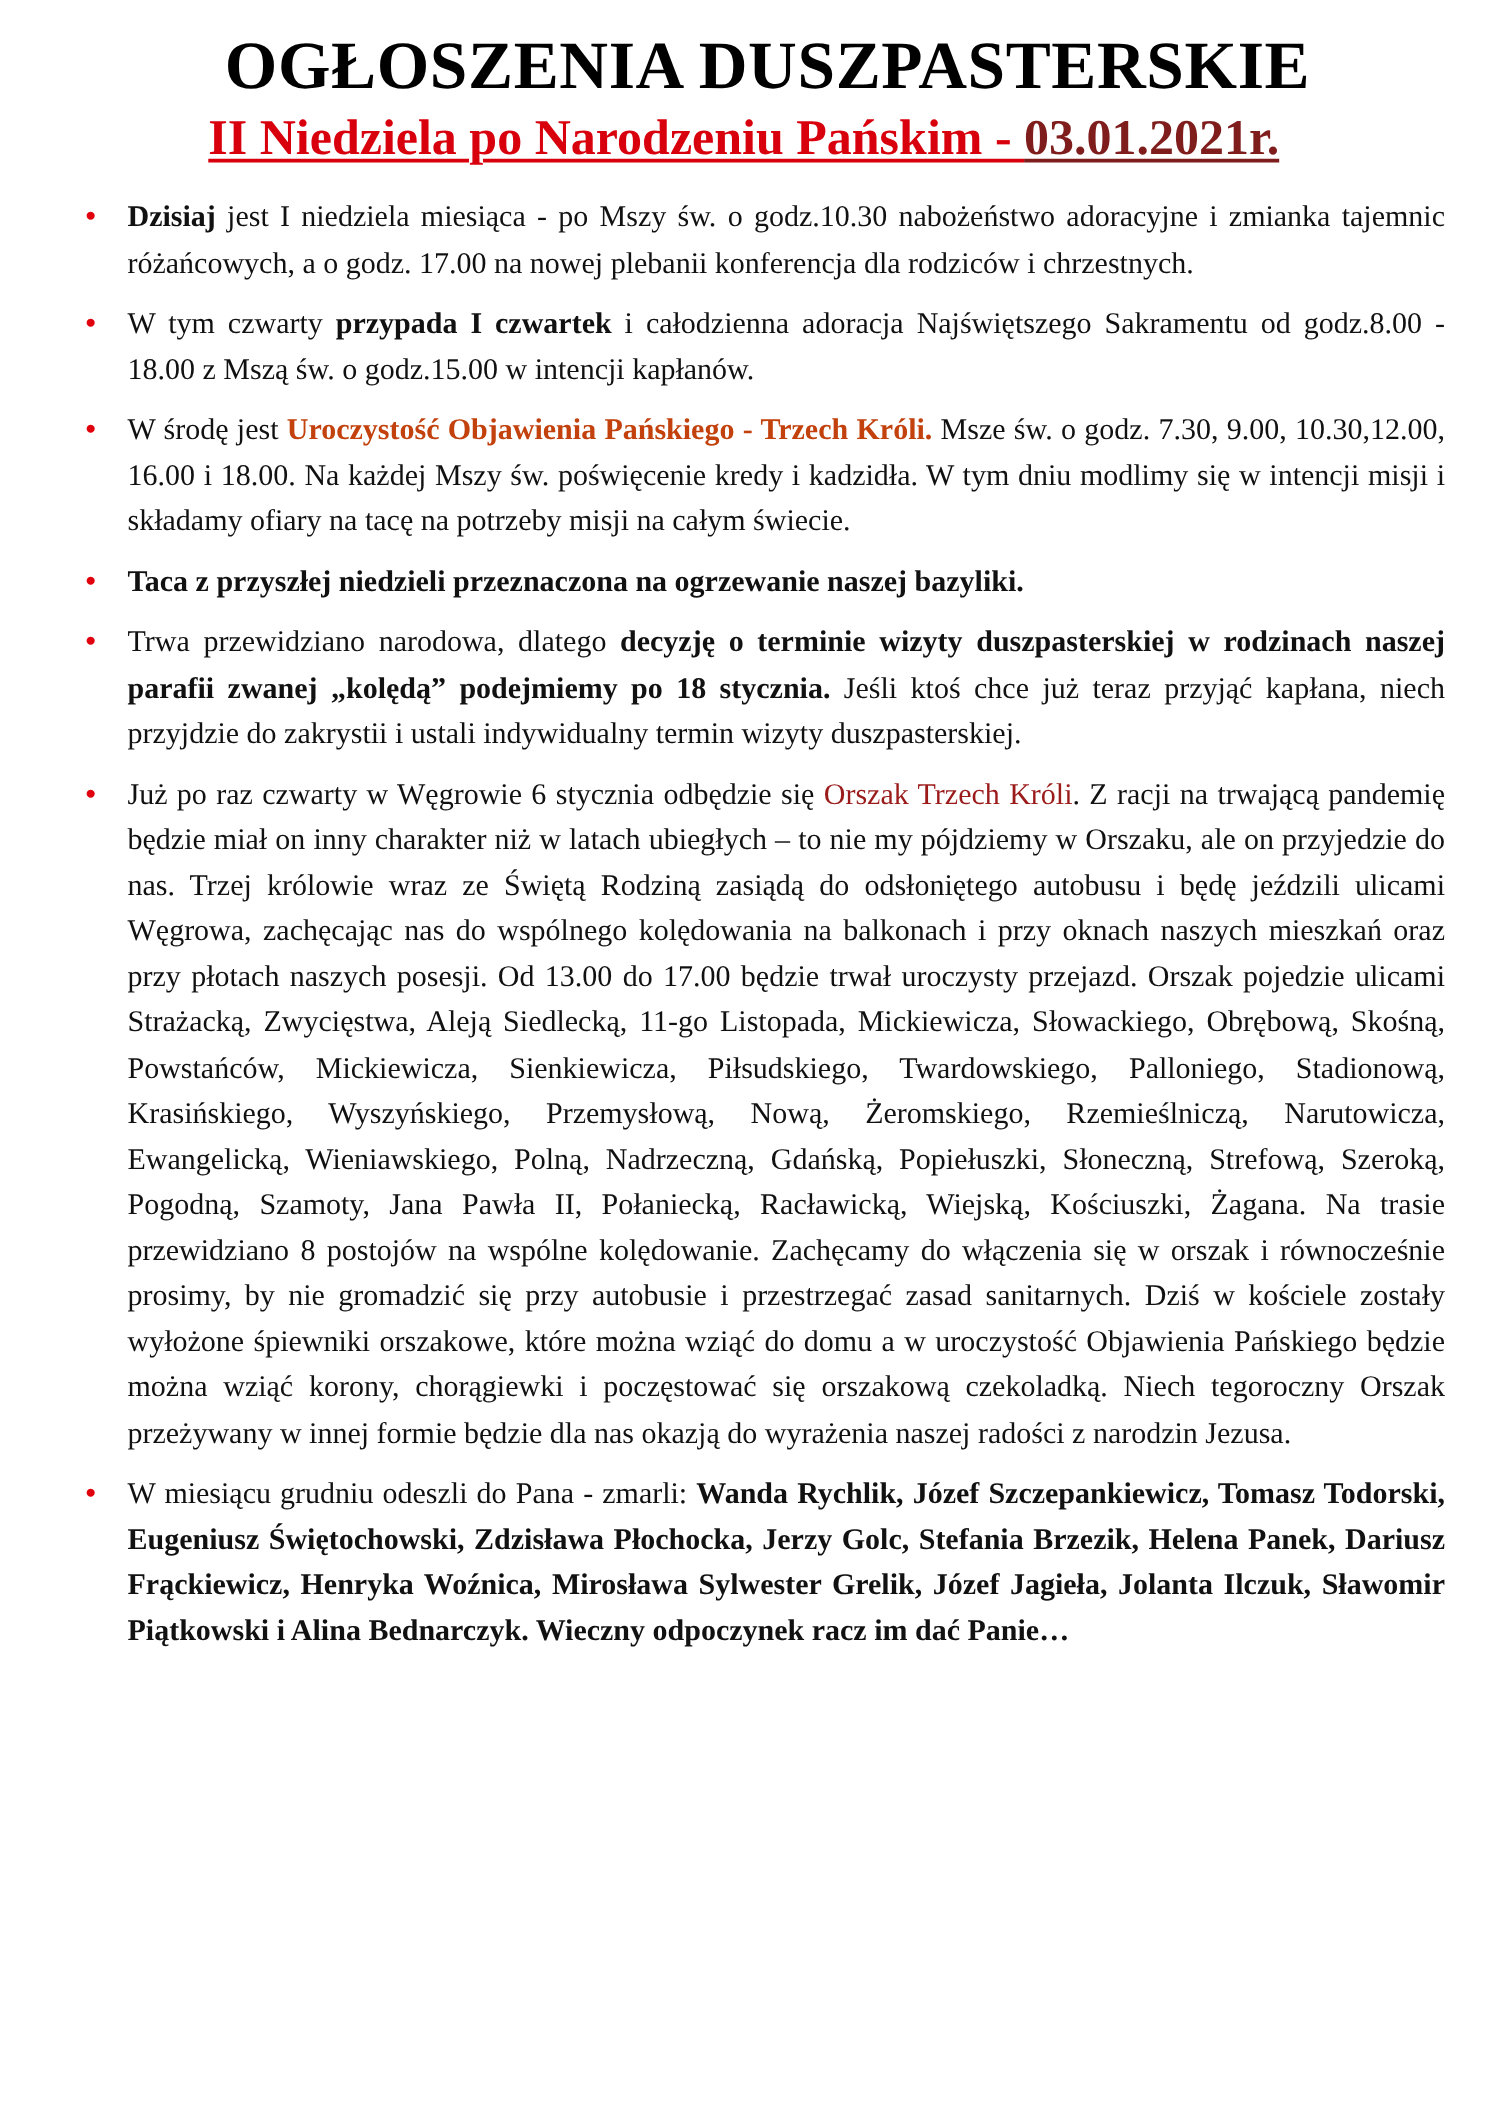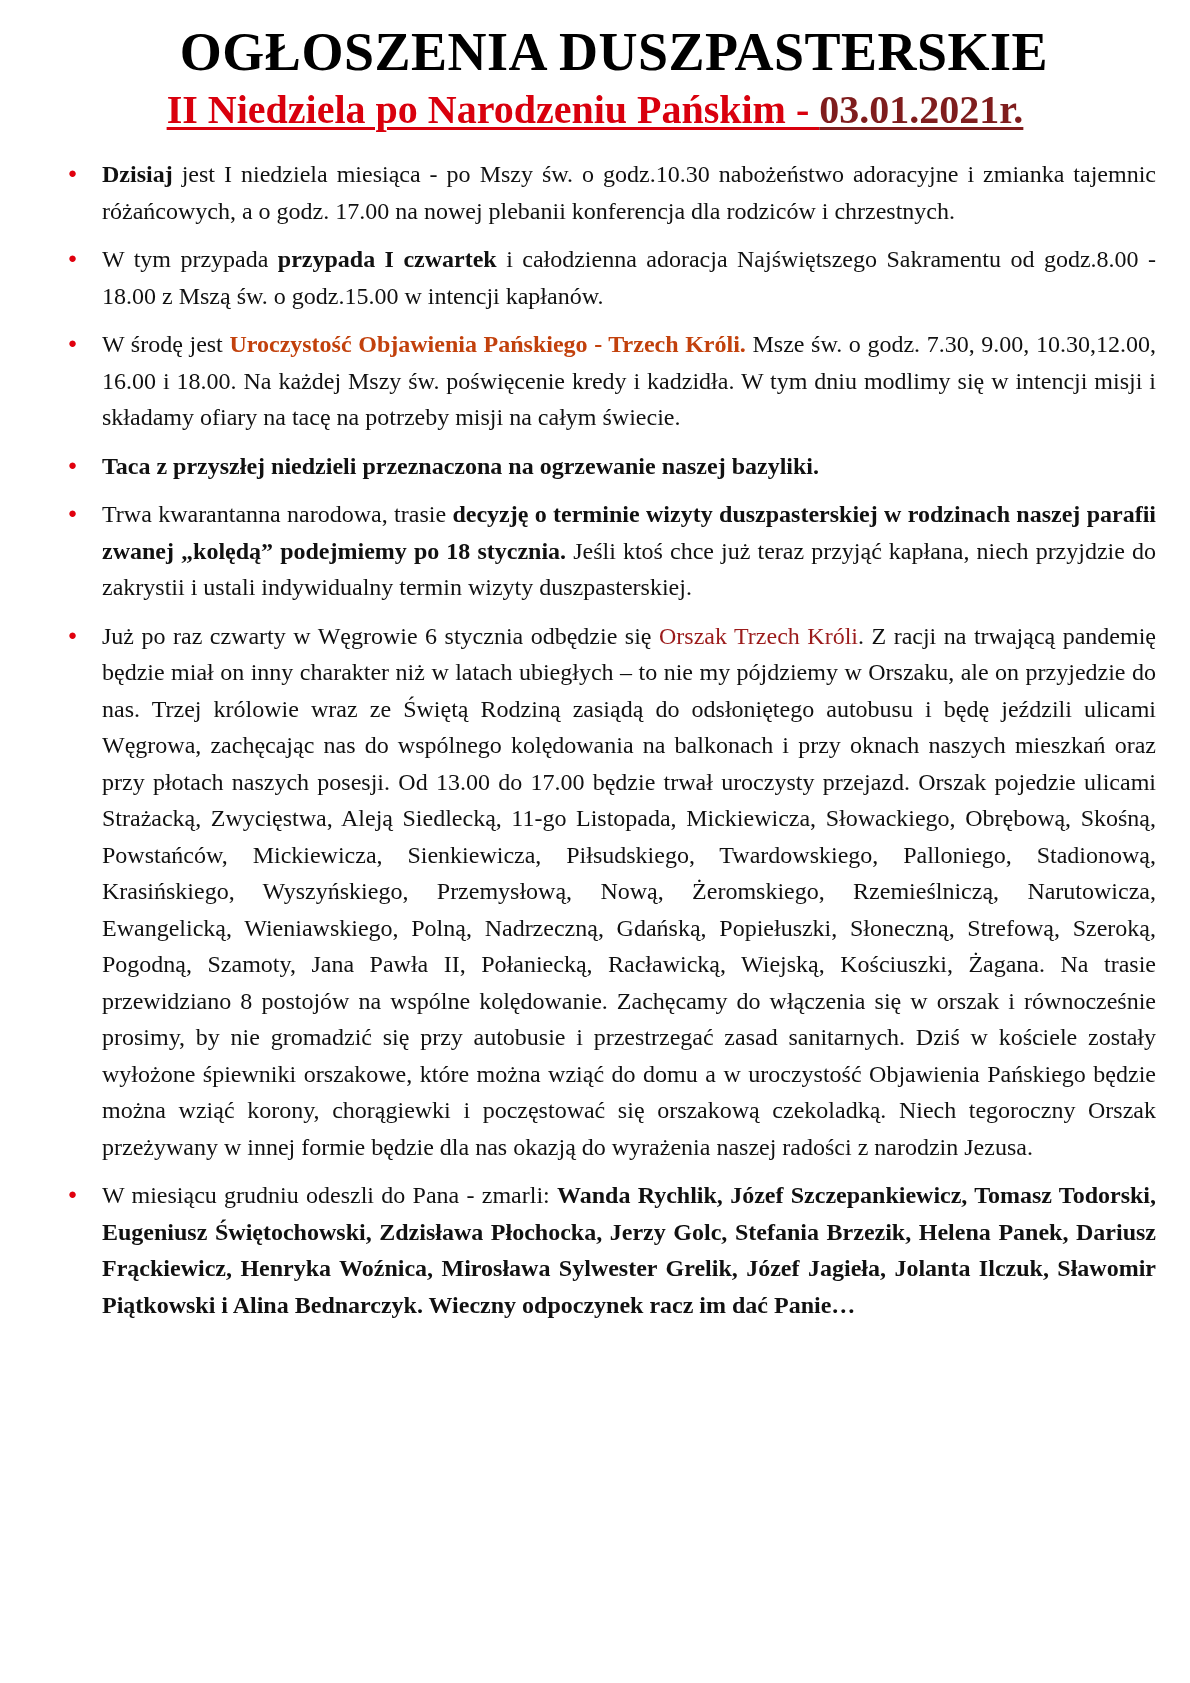--- a/index.html
+++ b/index.html
@@ -50,33 +50,33 @@
     <span class="sub-red"> II Niedziela po Narodzeniu Pańskim - </span><span class="sub-green">03.01.2021r.</span>
   </div>
 
   <ul class="list">
     <li style="margin-bottom:1px;">
       <span class="bullet"></span>
       <b>Dzisiaj</b><span> jest I niedziela miesiąca - po Mszy św. o godz.10.30 nabożeństwo adoracyjne i zmianka tajemnic różańcowych, a o godz. 17.00 na nowej plebanii konferencja dla rodziców i chrzestnych.</span>
     </li>
     <li>
       <span class="bullet"></span>
-      <span>W tym przypada </span><b>przypada I czwartek</b><span> i całodzienna adoracja Najświętszego Sakramentu od godz.8.00 - 18.00 z Mszą św. o godz.15.00 w intencji kapłanów.</span>
+      <span>W tym czwarty </span><b>przypada I czwartek</b><span> i całodzienna adoracja Najświętszego Sakramentu od godz.8.00 - 18.00 z Mszą św. o godz.15.00 w intencji kapłanów.</span>
     </li>
     <li>
       <span class="bullet"></span>
       <span>W środę jest </span><span class="red-bold">Uroczystość Objawienia Pańskiego - Trzech Króli.</span><span> Msze św. o godz. 7.30, 9.00, 10.30,12.00, 16.00 i 18.00. Na każdej Mszy św. poświęcenie kredy i kadzidła. W tym dniu modlimy się w intencji misji i składamy ofiary na tacę na potrzeby misji na całym świecie.</span>
     </li>
     <li>
       <span class="bullet"></span>
       <b>Taca z przyszłej niedzieli przeznaczona na ogrzewanie naszej bazyliki.</b>
     </li>
     <li>
       <span class="bullet"></span>
-      <span>Trwa kwarantanna narodowa, trasie </span><b>decyzję o terminie wizyty duszpasterskiej w rodzinach naszej parafii zwanej „kolędą” podejmiemy po 18 stycznia.</b><span> Jeśli ktoś chce już teraz przyjąć kapłana, niech przyjdzie do zakrystii i ustali indywidualny termin wizyty duszpasterskiej.</span>
+      <span>Trwa przewidziano narodowa, dlatego </span><b>decyzję o terminie wizyty duszpasterskiej w rodzinach naszej parafii zwanej „kolędą” podejmiemy po 18 stycznia.</b><span> Jeśli ktoś chce już teraz przyjąć kapłana, niech przyjdzie do zakrystii i ustali indywidualny termin wizyty duszpasterskiej.</span>
     </li>
     <li>
       <span class="bullet"></span>
       <span>Już po raz czwarty w Węgrowie 6 stycznia odbędzie się </span><span class="brown-bold">Orszak Trzech Króli</span><span>. Z racji na trwającą pandemię będzie miał on inny charakter niż w latach ubiegłych – to nie my pójdziemy w Orszaku, ale on przyjedzie do nas. Trzej królowie wraz ze Świętą Rodziną zasiądą do odsłoniętego autobusu i będę jeździli ulicami Węgrowa, zachęcając nas do wspólnego kolędowania na balkonach i przy oknach naszych mieszkań oraz przy płotach naszych posesji. Od 13.00 do 17.00 będzie trwał uroczysty przejazd. Orszak pojedzie ulicami Strażacką, Zwycięstwa, Aleją Siedlecką, 11-go Listopada, Mickiewicza, Słowackiego, Obrębową, Skośną, Powstańców, Mickiewicza, Sienkiewicza, Piłsudskiego, Twardowskiego, Palloniego, Stadionową, Krasińskiego, Wyszyńskiego, Przemysłową, Nową, Żeromskiego, Rzemieślniczą, Narutowicza, Ewangelicką, Wieniawskiego, Polną, Nadrzeczną, Gdańską, Popiełuszki, Słoneczną, Strefową, Szeroką, Pogodną, Szamoty, Jana Pawła II, Połaniecką, Racławicką, Wiejską, Kościuszki, Żagana. Na trasie przewidziano 8 postojów na wspólne kolędowanie. Zachęcamy do włączenia się w orszak i równocześnie prosimy, by nie gromadzić się przy autobusie i przestrzegać zasad sanitarnych. Dziś w kościele zostały wyłożone śpiewniki orszakowe, które można wziąć do domu a w uroczystość Objawienia Pańskiego będzie można wziąć korony, chorągiewki i poczęstować się orszakową czekoladką. Niech tegoroczny Orszak przeżywany w innej formie będzie dla nas okazją do wyrażenia naszej radości z narodzin Jezusa.</span>
     </li>
     <li>
       <span class="bullet"></span>
       <span>W miesiącu grudniu odeszli do Pana - zmarli: </span><b>Wanda Rychlik, Józef Szczepankiewicz, Tomasz Todorski, Eugeniusz Świętochowski, Zdzisława Płochocka, Jerzy Golc, Stefania Brzezik, Helena Panek, Dariusz Frąckiewicz, Henryka Woźnica, Mirosława Sylwester Grelik, Józef Jagieła, Jolanta Ilczuk, Sławomir Piątkowski i Alina Bednarczyk. Wieczny odpoczynek racz im dać Panie…</b>
     </li>
   </ul>

